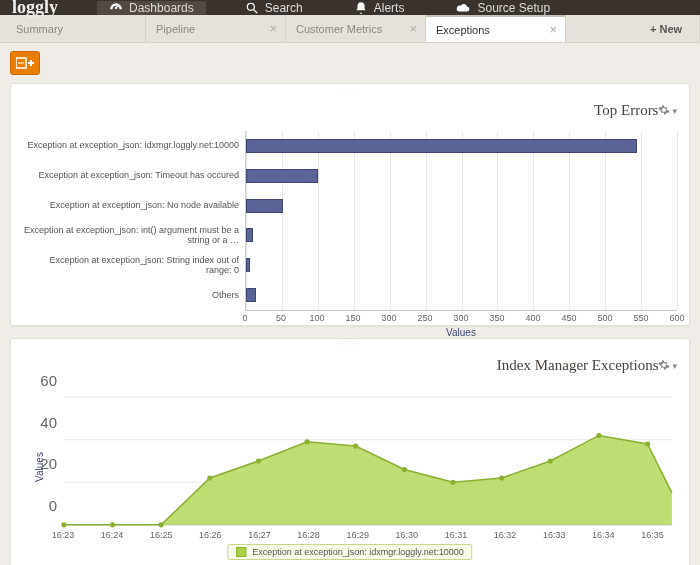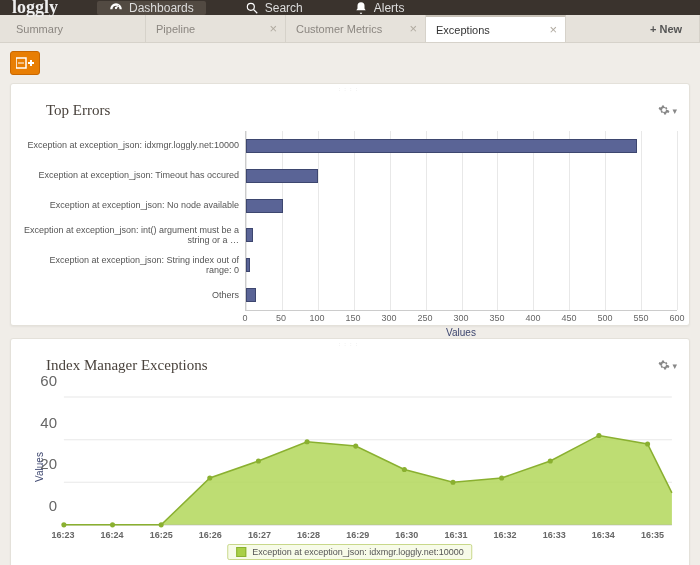--- a/index.html
+++ b/index.html
@@ -19,21 +19,21 @@
 .tab .close { position: absolute; right: 8px; color: #b0aaa0; font-size: 13px; cursor: pointer; }
 .tab.active { background: #fff; color: #333; border-top: 2px solid #c7c2b8; }
 .tab-new { min-width: 60px; font-weight: bold; color: #555; }
 
 
 .toolbar { padding: 8px 10px; }
 .tool-btn { width: 30px; height: 24px; background: #e87e04; border: 1px solid #c96700; border-radius: 3px; display: flex; align-items: center; justify-content: center; color: #fff; cursor: pointer; }
 
 
 .panel { margin: 0 10px 12px 10px; background: #fff; border: 1px solid #e4e1da; border-radius: 3px; box-shadow: 0 1px 2px rgba(0,0,0,.05); position: relative; }
-.panel-head { display: flex; align-items: center; justify-content: space-between; padding: 8px 12px 6px 12px; margin-left: 23px; }
+.panel-head { display: flex; align-items: center; justify-content: flex-end; padding: 8px 12px 6px 12px; margin-left: 23px; }
 .panel-title { font-family: Georgia, "Times New Roman", serif; font-size: 15px; color: #4a433d; }
 .gear { color: #888; font-size: 14px; cursor: pointer; display: inline-flex; align-items: center; gap: 2px; }
 .panel-body { padding: 6px 12px 14px 12px; }
 .drag-handle { text-align: center; color: #ddd; font-size: 6px; letter-spacing: 4px; padding: 2px 0; }
 
 
 .barchart { position: relative; height: 180px; display: flex; }
 .bar-labels { width: 222px; display: flex; flex-direction: column; }
 .bar-row-label { flex: 1; display: flex; align-items: center; justify-content: flex-end; padding-right: 6px; font-size: 9px; color: #555; text-align: right; line-height: 1.1; }
 .bar-plot { flex: 1; position: relative; border-left: 1px solid #ccc; border-bottom: 1px solid #ccc; }
@@ -46,21 +46,21 @@
 .bar-xtick { position: absolute; top: 2px; transform: translateX(-50%); font-size: 9px; color: #666; }
 .bar-xlabel { position: absolute; left: 222px; right: 0; top: calc(100% + 16px); text-align: center; font-size: 10px; color: #3d466f; }
 
 
 .linechart { position: relative; height: 150px; margin-top: 6px; }
 .lc-svg { position: absolute; inset: 0; }
 .lc-yticks { position: absolute; left: 20px; top: 0; bottom: 20px; width: 18px; }
 .lc-ytick { position: absolute; right: 4px; transform: translateY(50%); font-size: 15px; color: #666; }
 .lc-ylabel { position: absolute; left: 2px; top: 50%; transform: translateY(-50%) rotate(-90deg); font-size: 10px; color: #3d466f; }
 .lc-xticks { position: absolute; left: 40px; right: 0; bottom: 0; height: 14px; }
-.lc-xtick { position: absolute; top: 2px; transform: translateX(-50%); font-size: 9px; color: #666; font-weight: bold; }
+.lc-xtick { position: absolute; top: 2px; transform: translateX(-50%); font-size: 9px; color: #666; }
 .lc-legend { position: absolute; bottom: -18px; left: 50%; transform: translateX(-50%); border: 1px solid #c8d88a; background: #f7fbe8; padding: 2px 8px; border-radius: 2px; display: flex; align-items: center; gap: 6px; font-size: 9px; color: #555; }
 .lc-legend-swatch { width: 10px; height: 10px; background: #a9d046; border: 1px solid #8ab030; display: inline-block; }
 .panel .panel-body.line-body { padding-bottom: 30px; }
 </style>
 </head>
 <body>
 
 <div class="topbar">
   <div class="brand">loggly</div>
   <div id="nav-slot" style="display: flex;">
@@ -81,20 +81,28 @@
         </span>
         <span>Search</span>
       </div>
       <div class="nav-item">
         <span class="ico">
           <svg width="14" height="14" viewBox="0 0 24 24" fill="#fff">
             <path d="M12 2a6 6 0 00-6 6v5l-2 3h16l-2-3V8a6 6 0 00-6-6zm0 20a2 2 0 002-2h-4a2 2 0 002 2z"></path>
           </svg>
         </span>
         <span>Alerts</span>
+      </div>
+      <div class="nav-item">
+        <span class="ico">
+          <svg width="16" height="14" viewBox="0 0 24 24" fill="#fff">
+            <path d="M19 18a4 4 0 000-8 6 6 0 00-11-2 5 5 0 00-3 10h14z"></path>
+          </svg>
+        </span>
+        <span>Source Setup</span>
       </div>
     </div>
 </div>
 
 <div class="tabstrip">
   <div id="tab-slot" style="display:flex;flex:1;">
       <div class="tab">
         <span>Summary</span>
       </div>
       <div class="tab">

